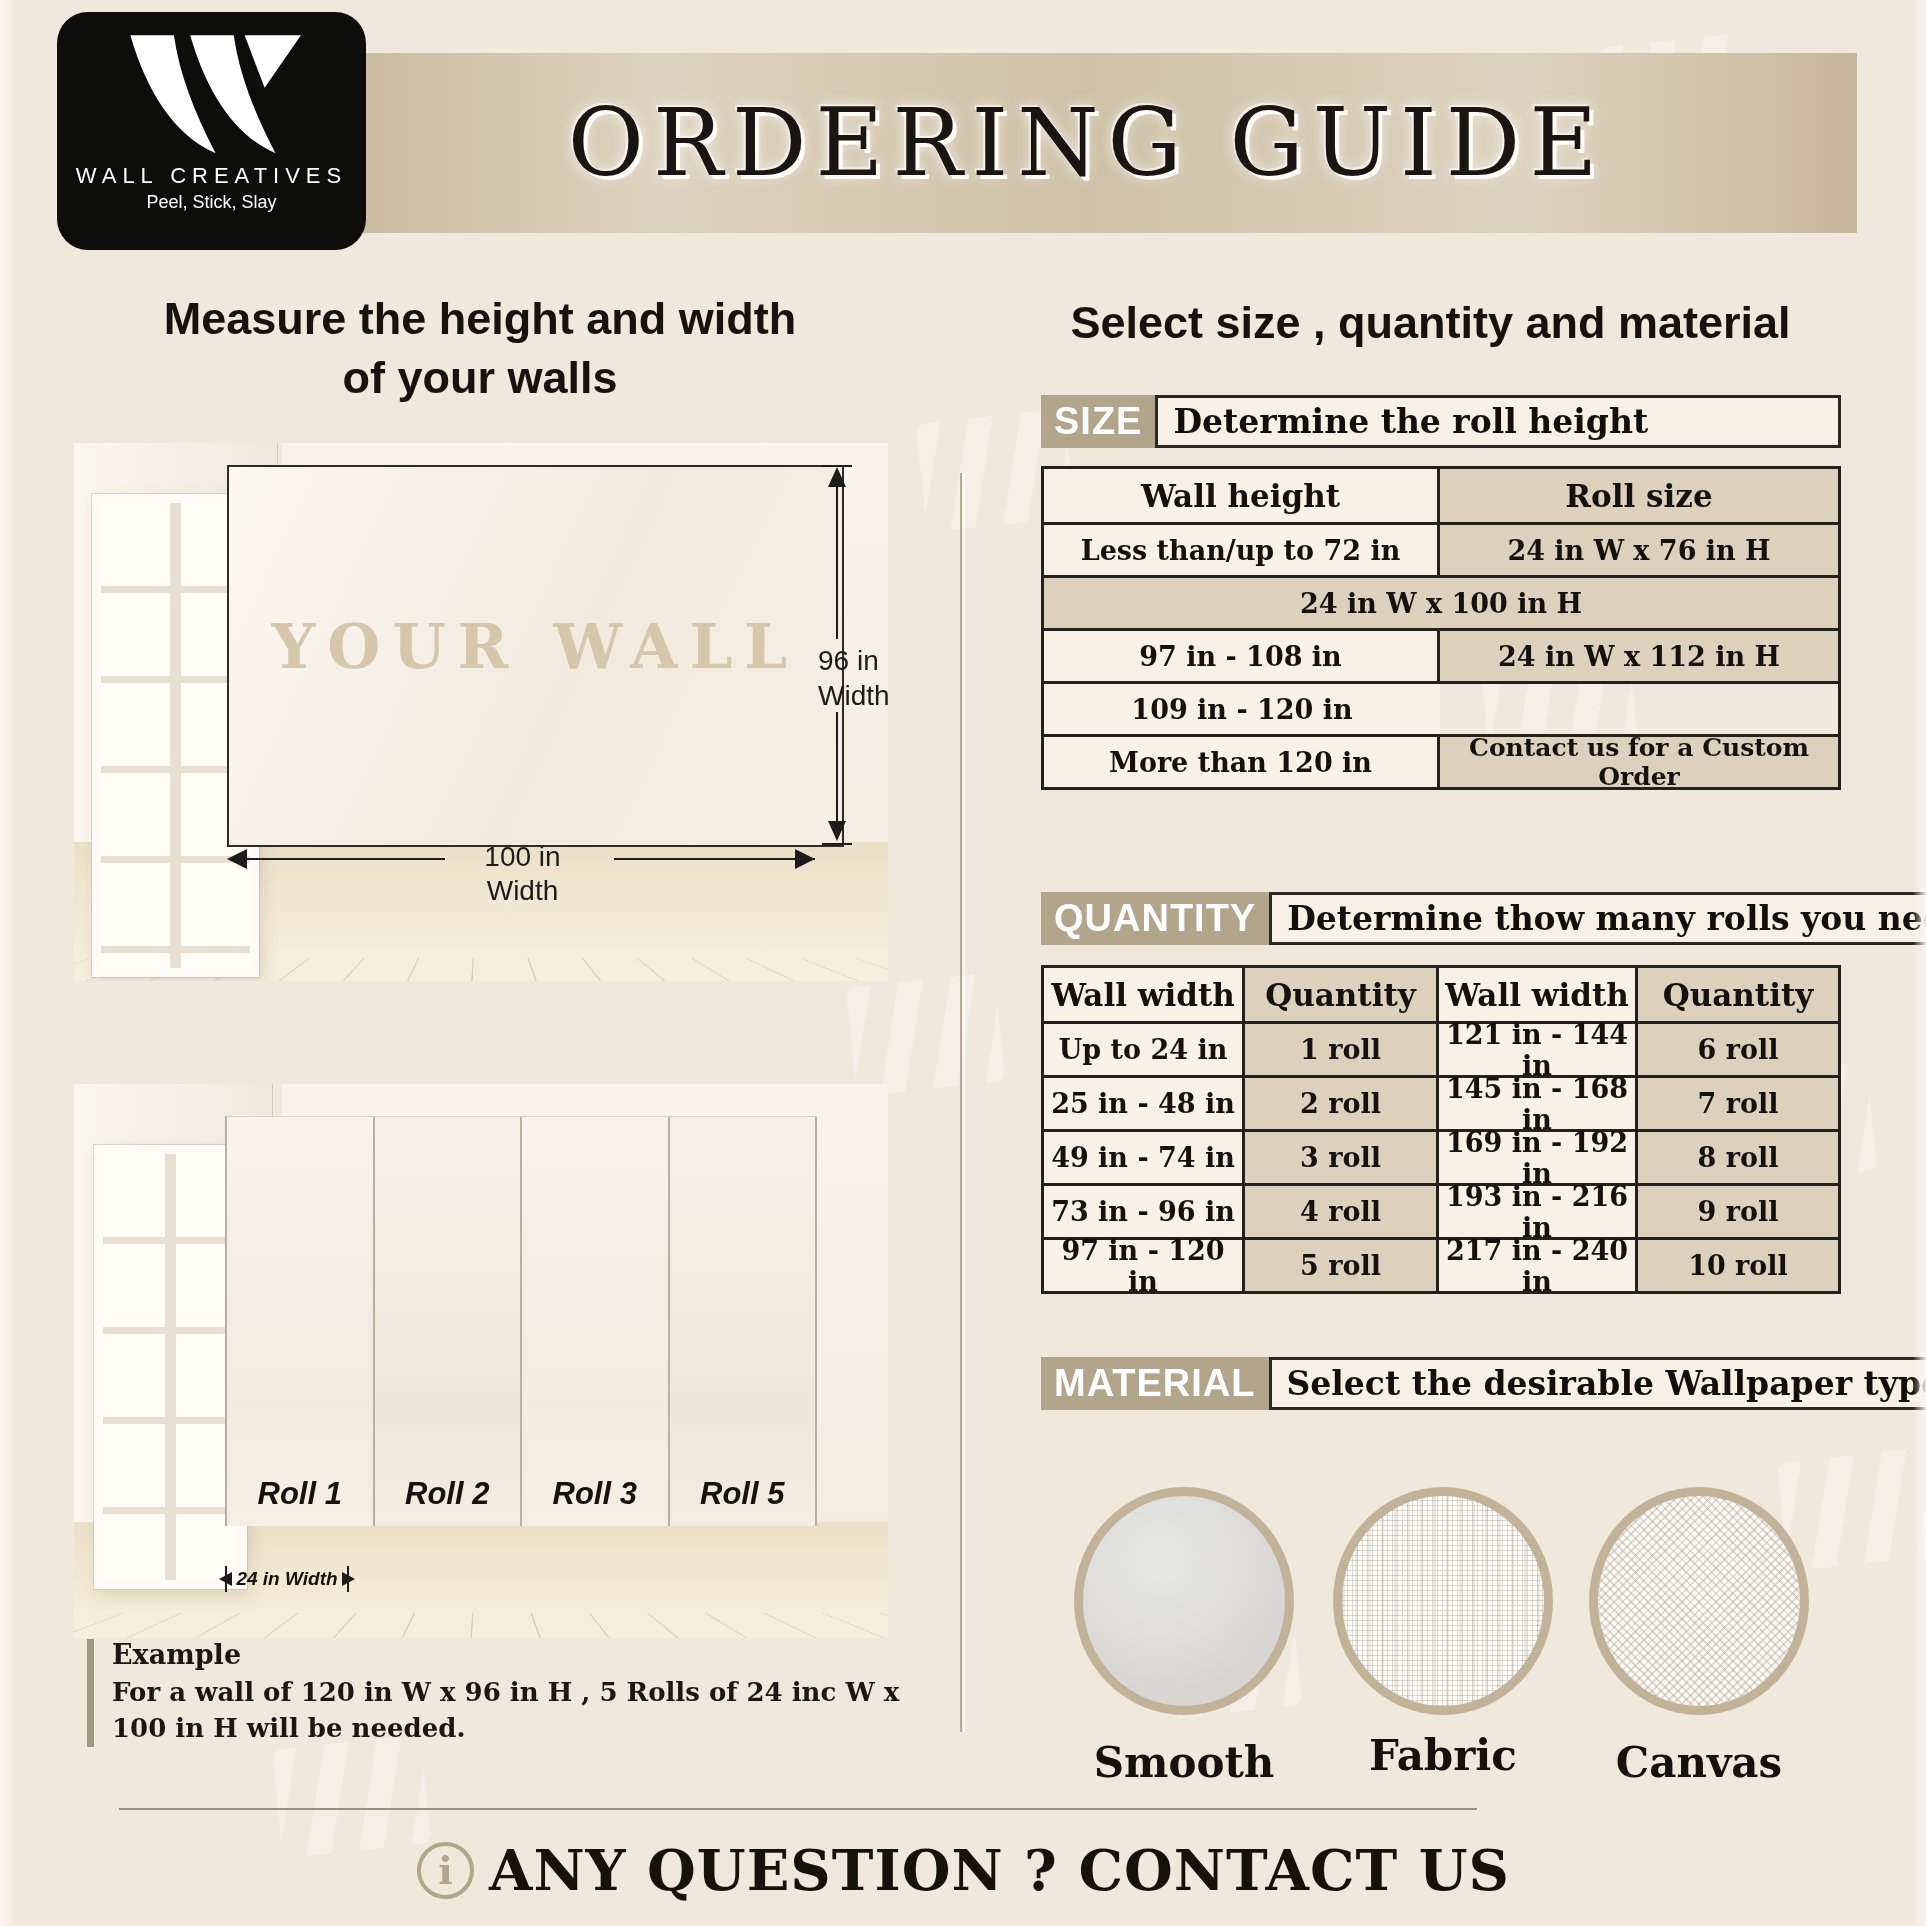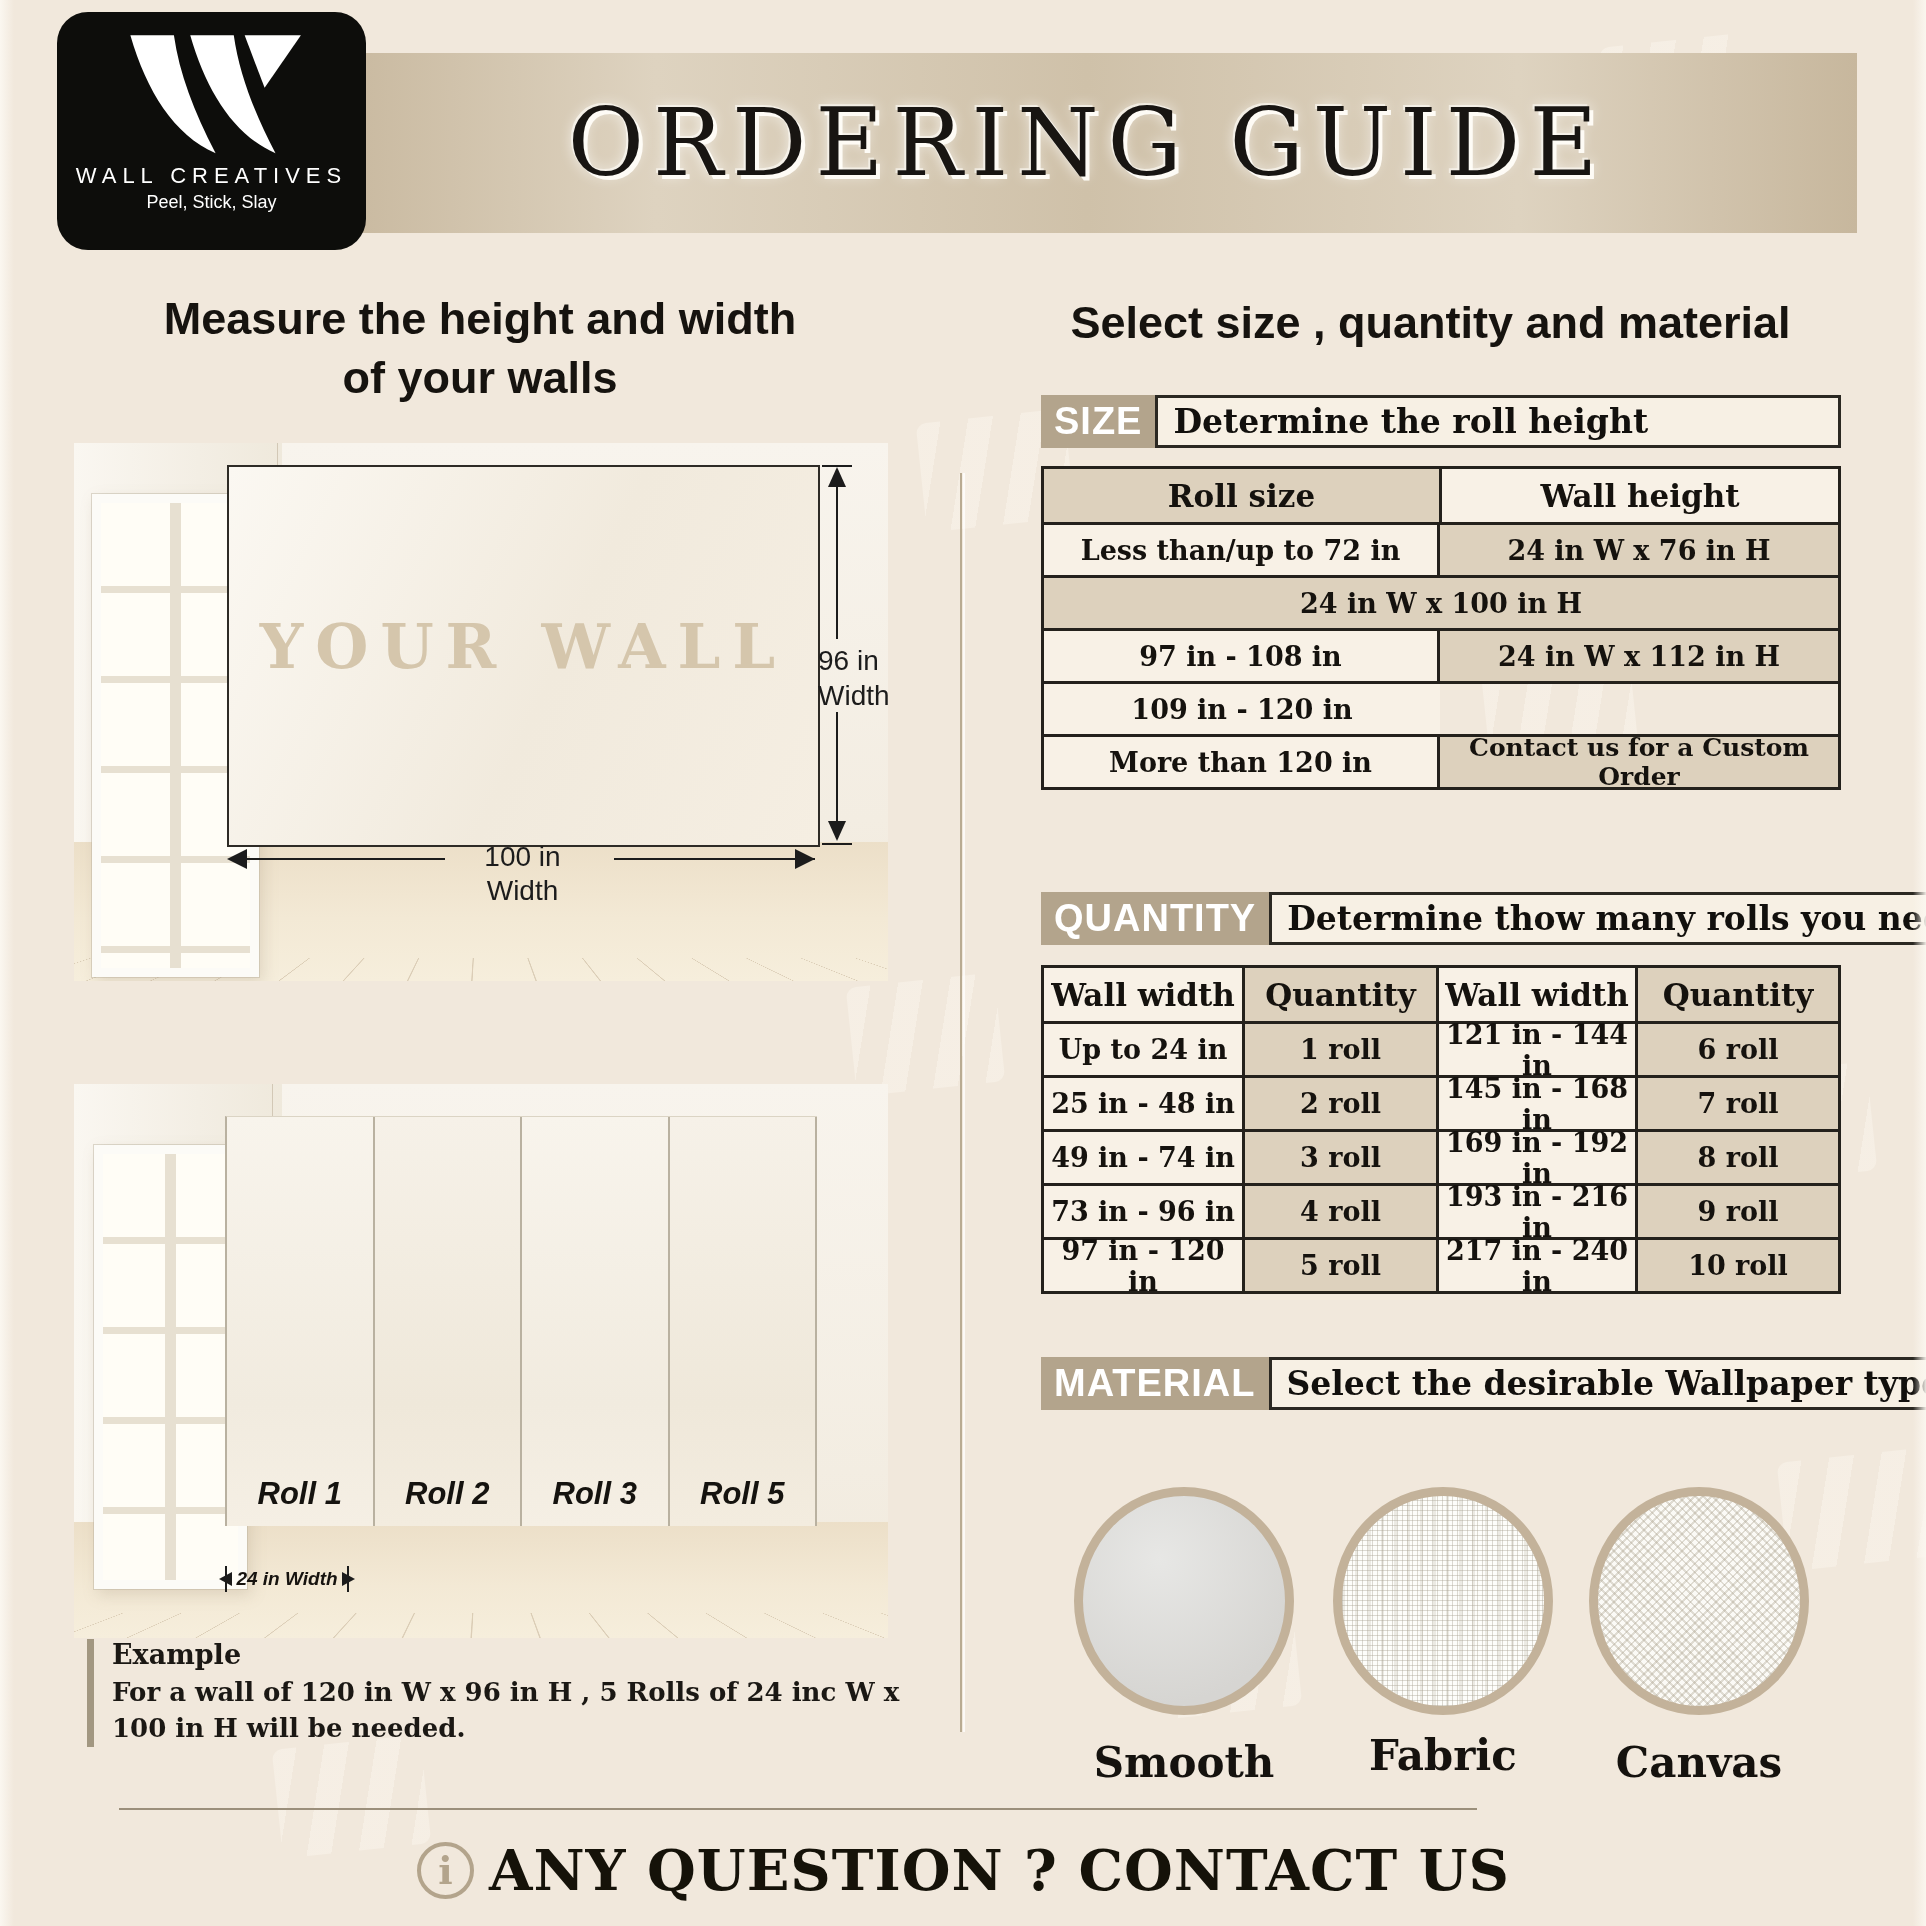--- a/index.html
+++ b/index.html
@@ -47,21 +47,21 @@
   .floor{position:absolute;left:0;right:0;bottom:0;overflow:hidden;
          background:linear-gradient(180deg,#ecdfc8,#f3e9d5 55%,#f6eedc);}
   #room1 .floor{height:139px;}
   #room2 .floor{height:116px;}
   .planks{position:absolute;left:-30%;right:-30%;top:-10%;bottom:-25%;
           background:repeating-linear-gradient(90deg,rgba(158,133,100,.30) 0 2px,rgba(0,0,0,0) 2px 91px);
           transform:perspective(238px) rotateX(48deg);transform-origin:50% 115%;}
 
   
   .wall1{position:absolute;left:153px;top:22px;width:589px;height:378px;border:2px solid #2e2b26;
-         background:linear-gradient(115deg,#fbf8f2 0%,#f1eadd 55%,#f5eee2 100%);}
+         background:linear-gradient(115deg,#fbf8f2 0%,#f1eadd 55%,#f5eee2 100%);padding-left:24px;}
   .wall-label{position:absolute;left:0;right:0;top:144px;text-align:center;font-family:"DejaVu Serif",serif;
               font-weight:bold;font-size:61px;letter-spacing:12px;color:#d5c6ac;white-space:nowrap;}
   .vline,.hline{position:absolute;background:#1c1c1c;}
   .vline{width:2px;left:762px;}
   #vseg1{top:30px;height:166px;} #vseg2{top:269px;height:127px;}
   .tick{position:absolute;left:748px;width:30px;height:2px;background:#1c1c1c;}
   #tick-top{top:22px;} #tick-bot{top:400px;}
   .arr{position:absolute;width:0;height:0;}
   #arr-up{left:754px;top:24px;border-left:9px solid transparent;border-right:9px solid transparent;border-bottom:20px solid #1c1c1c;}
   #arr-down{left:754px;top:378px;border-left:9px solid transparent;border-right:9px solid transparent;border-top:20px solid #1c1c1c;}
@@ -249,22 +249,22 @@
 
   <div class="vdiv"></div>
   <div class="hdiv"></div>
 
   <div class="strip" id="strip-size">
     <div class="badge">SIZE</div>
     <div class="strip-label">Determine the roll height</div>
   </div>
   <div class="tbl" id="tbl-size">
     <div class="trow hd">
+      <div class="tcell c0 cream">Wall height</div>
       <div class="tcell c1 tan">Roll size</div>
-      <div class="tcell c0 cream">Wall height</div>
     </div>
     <div class="trow">
       <div class="tcell c0 cream">Less than/up to 72 in</div>
       <div class="tcell c1 tan">24 in W x 76 in H</div>
     </div>
     <div class="trow">
       <div class="tcell c1 tan">24 in W x 100 in H</div>
     </div>
     <div class="trow">
       <div class="tcell c0 cream">97 in - 108 in</div>

